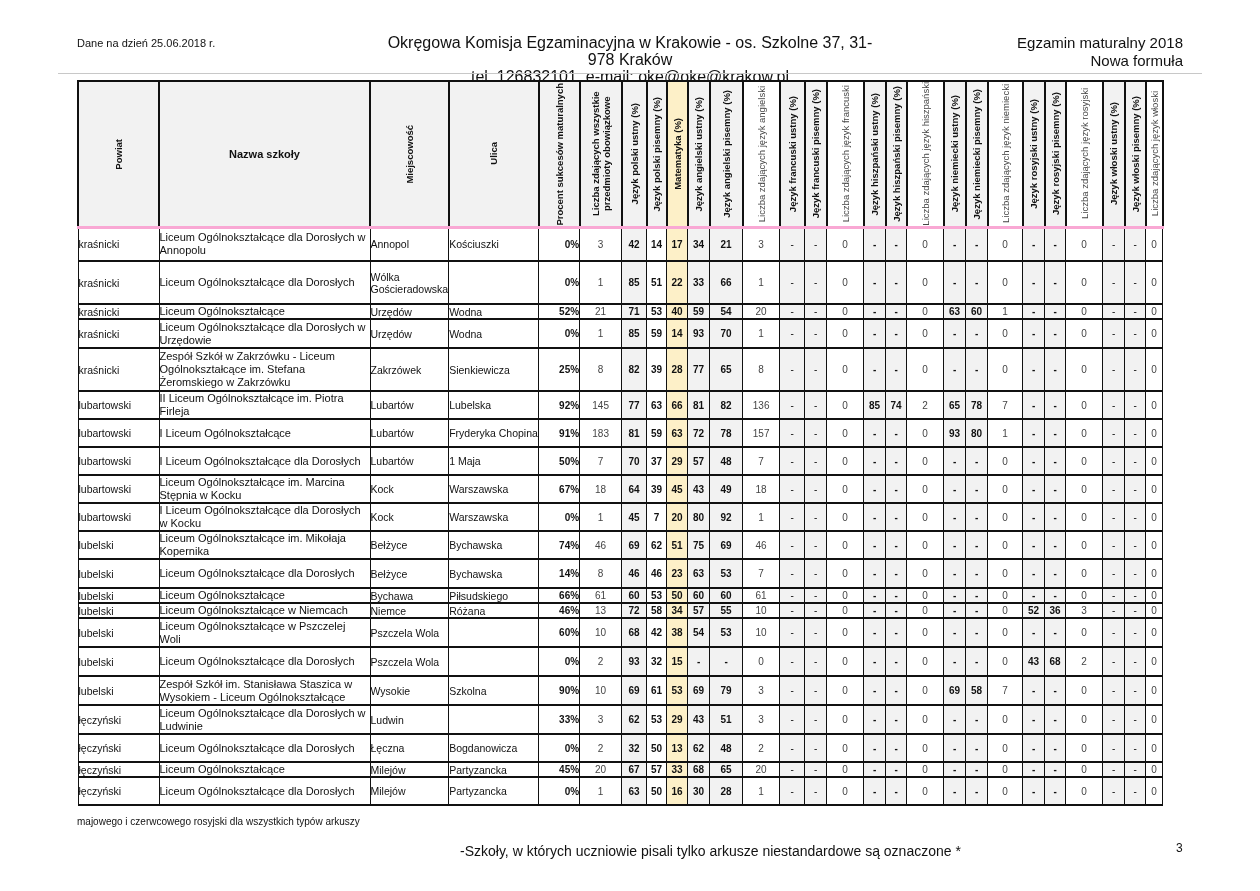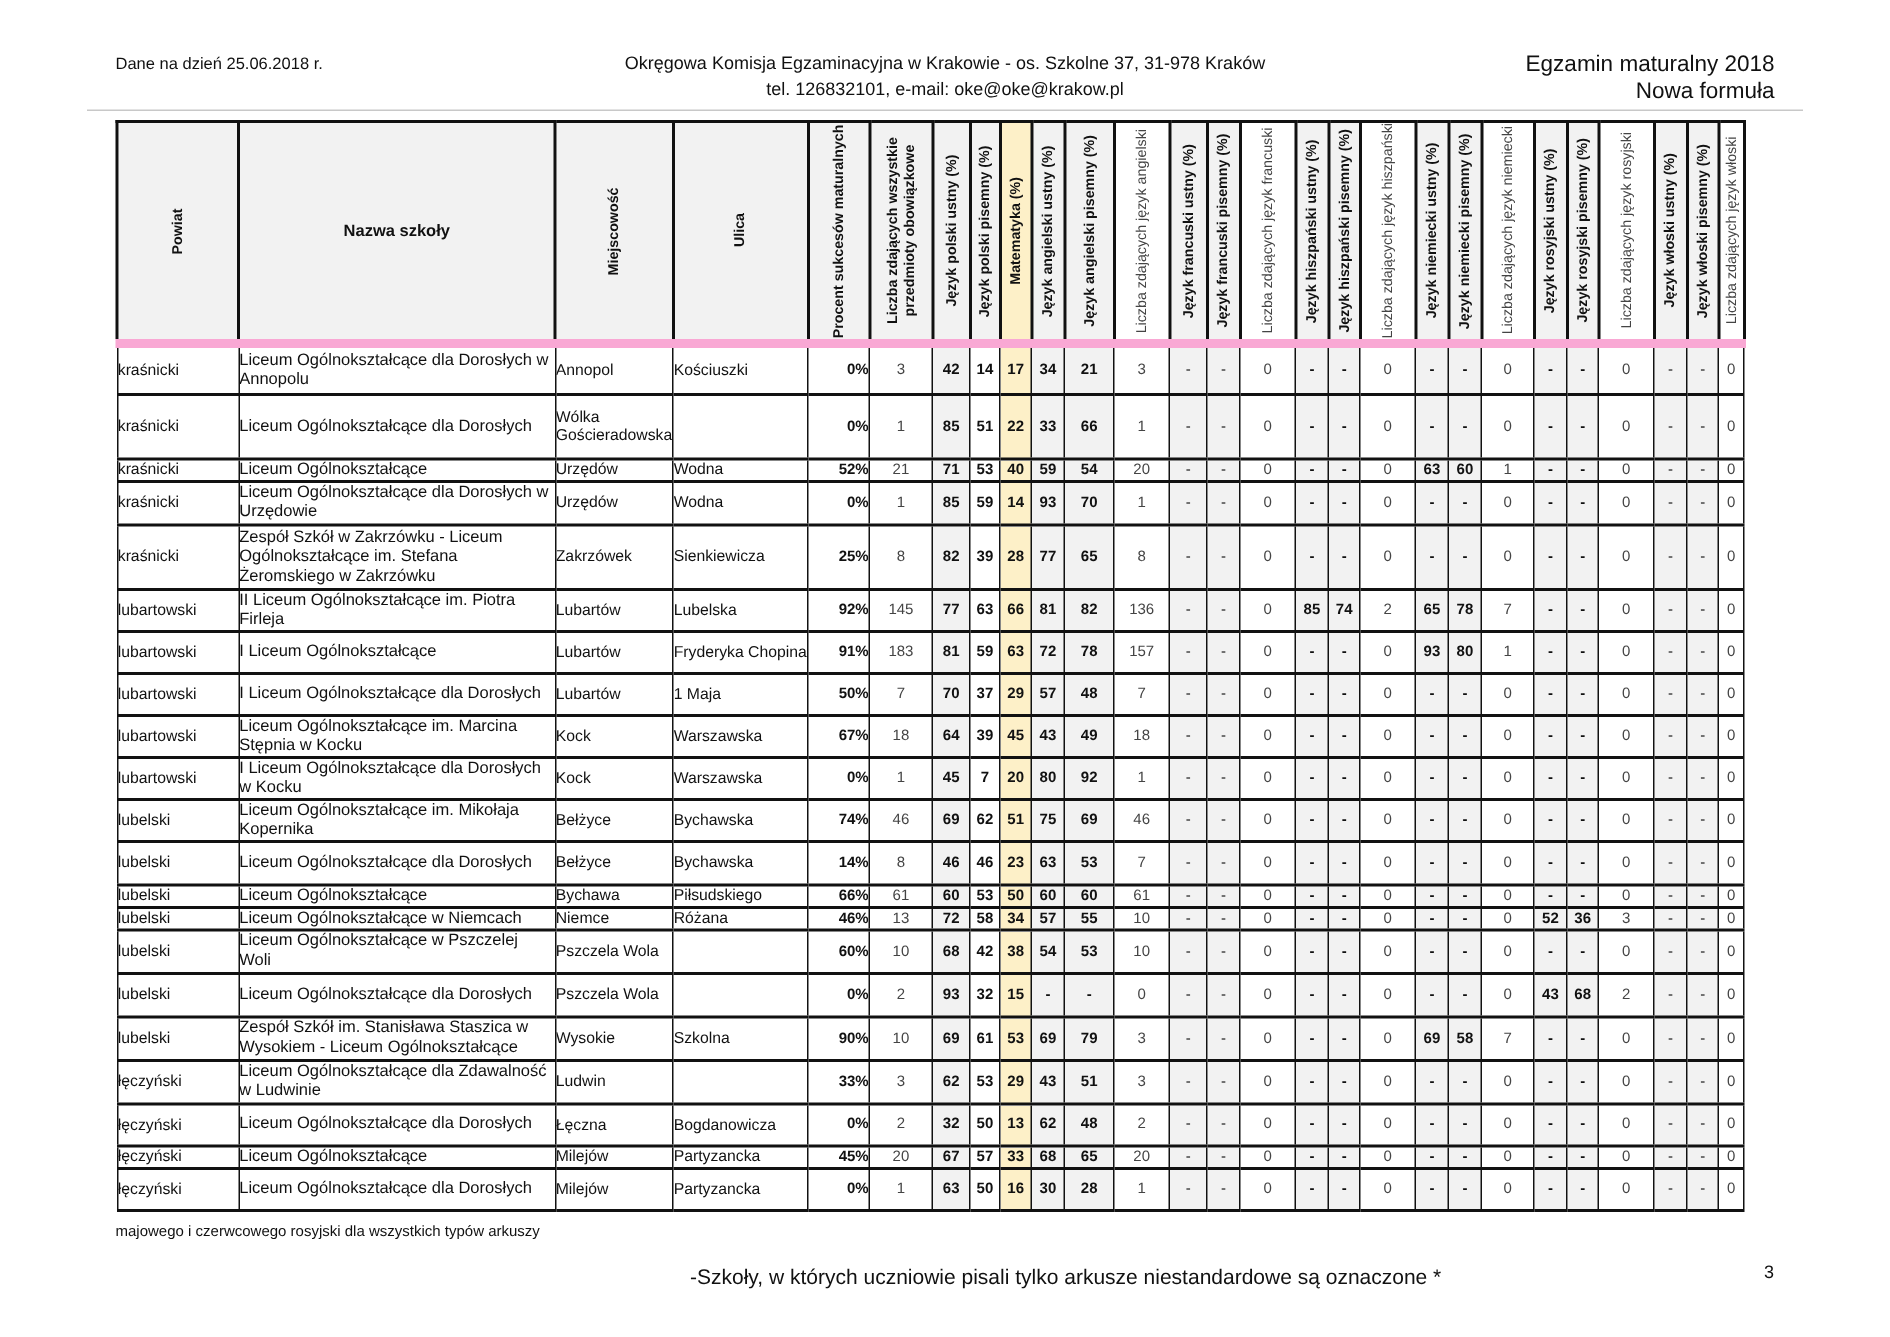--- a/index.html
+++ b/index.html
@@ -1,27 +1,27 @@
 <!DOCTYPE html>
 <html><head>
 <meta charset="utf-8">
 <style>
   html, body { margin: 0; padding: 0; background: #ffffff; }
   body { width: 1260px; height: 891px; position: relative; font-family: "Liberation Sans", sans-serif; color: #111; overflow: hidden; }
   .hdr-left { position: absolute; left: 77px; top: 37px; font-size: 11px; }
-  .hdr-center { position: absolute; left: 380px; width: 500px; top: 34px; font-size: 12px; text-align: center; line-height: 17px; }
+  .hdr-center { position: absolute; left: 380px; width: 500px; top: 34px; font-size: 16px; text-align: center; line-height: 17px; }
   .hdr-right { position: absolute; right: 77px; top: 34px; font-size: 15px; text-align: right; line-height: 18px; }
   .hdr-rule { position: absolute; left: 58px; right: 58px; top: 73px; height: 1px; background: #c8c8c8; }
 
   table.grid { position: absolute; left: 77px; top: 80px; border-collapse: collapse; table-layout: fixed; font-size: 10px; }
   table.grid th, table.grid td { border: 1px solid #111; padding: 0; overflow: hidden; }
   table.grid thead th { height: 141px; border: 2px solid #111; background: #f2f2f2; font-weight: bold; vertical-align: middle; }
   table.grid thead th.light { background: #ffffff; font-weight: normal; color: #444; }
   table.grid thead th.math { background: #fdf0c8; }
-  table.grid thead tr { border-bottom: 6px solid #f9a8d4; }
+  table.grid thead tr { border-bottom: 3px solid #f9a8d4; }
   .vert { writing-mode: vertical-rl; transform: rotate(180deg); white-space: nowrap; font-size: 9.5px; line-height: 11px; margin: 0 auto; text-align: left; }
   .vert.center { text-align: center; }
 
   td.txt { text-align: left; padding-left: 2px; line-height: 12px; font-size: 10.5px; }
   td.name { font-size: 11px; line-height: 13px; }
   td.num { text-align: center; font-size: 10px; }
   td.pct { text-align: right; padding-right: 3px; font-weight: bold; font-size: 10px; }
   td.b { font-weight: bold; }
   td.g { background: #f2f2f2; }
   td.m { background: #fdf0c8; font-weight: bold; }
@@ -650,21 +650,21 @@
         <td class="num lt">7</td>
         <td class="num g b">-</td>
         <td class="num g b">-</td>
         <td class="num lt">0</td>
         <td class="num g">-</td>
         <td class="num g">-</td>
         <td class="num lt">0</td>
       </tr>
       <tr class="row" style="height: 29px;">
         <td class="txt">łęczyński</td>
-        <td class="txt name">Liceum Ogólnokształcące dla Zdawalność w Ludwinie</td>
+        <td class="txt name">Liceum Ogólnokształcące dla Dorosłych w Ludwinie</td>
         <td class="txt">Ludwin</td>
         <td class="txt"></td>
         <td class="pct">33%</td>
         <td class="num lt">3</td>
         <td class="num g b">62</td>
         <td class="num b">53</td>
         <td class="num m">29</td>
         <td class="num g b">43</td>
         <td class="num g b">51</td>
         <td class="num lt">3</td>

